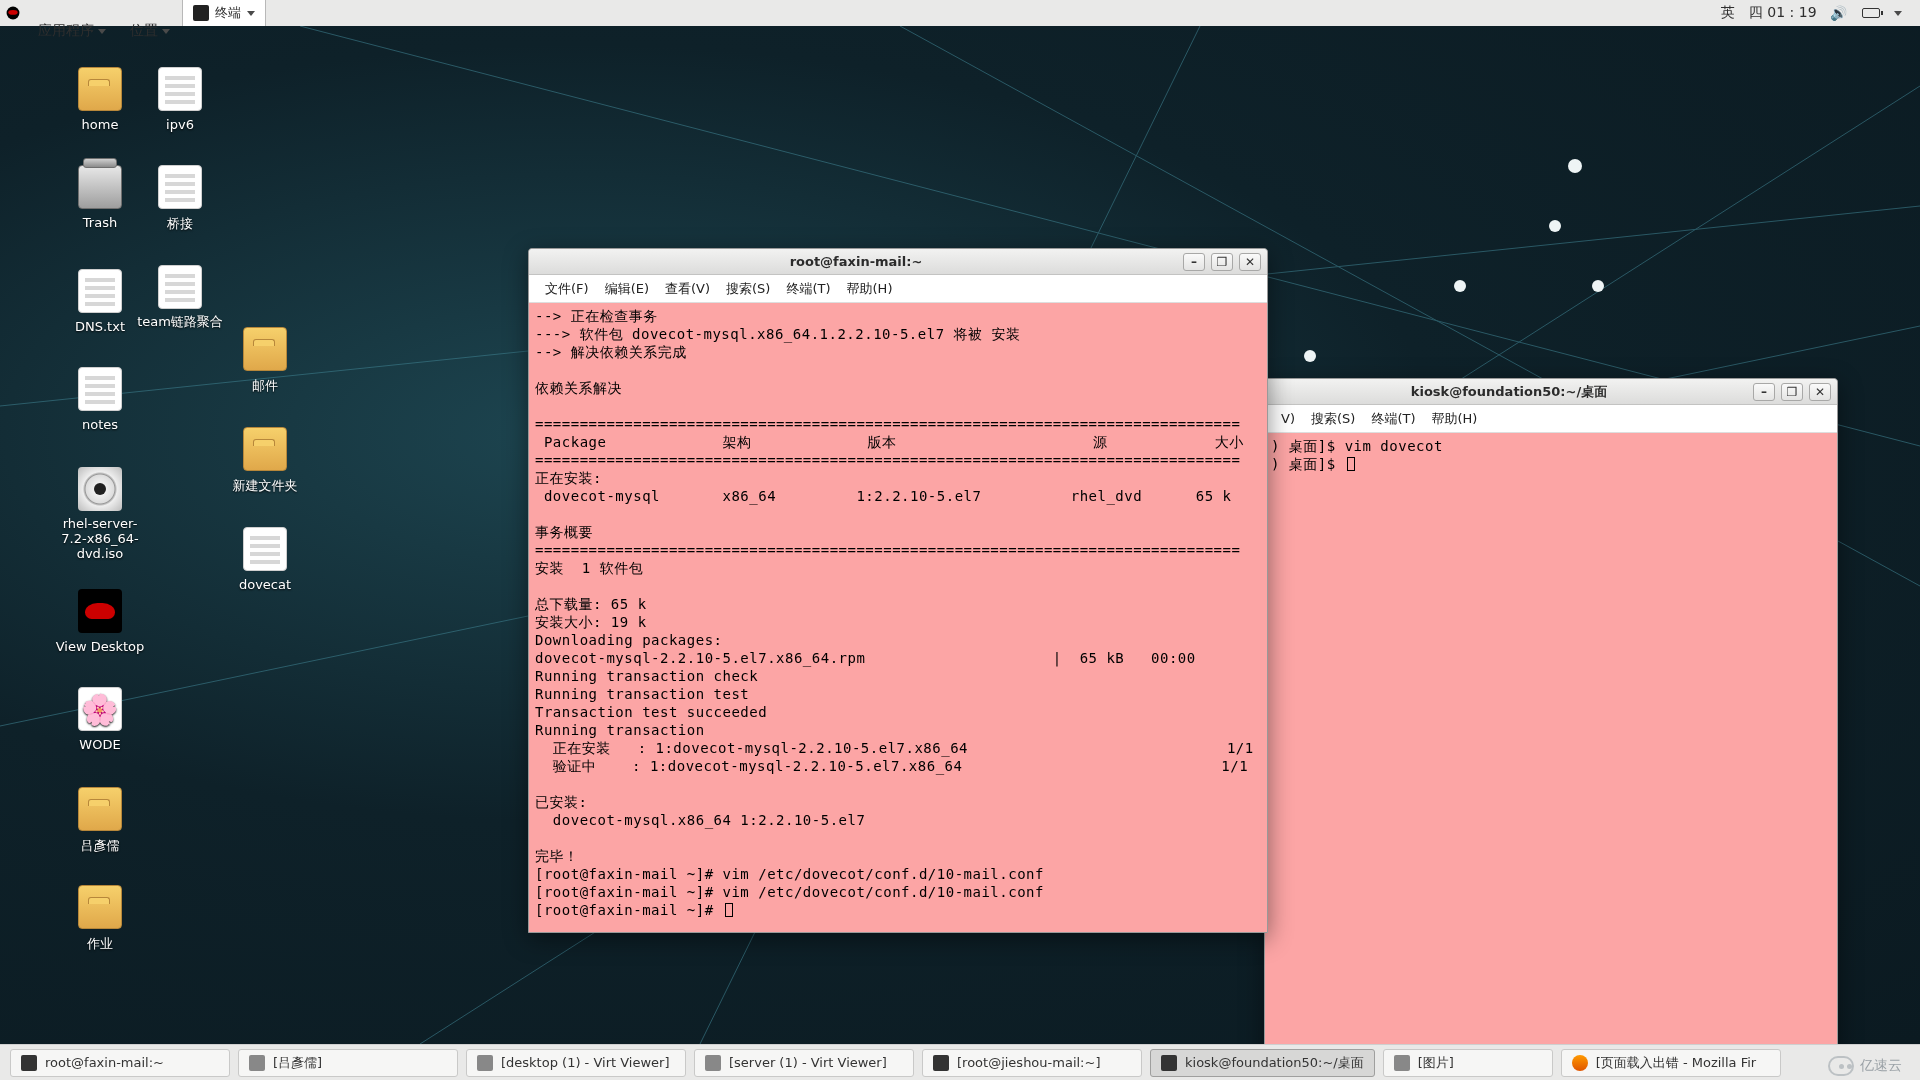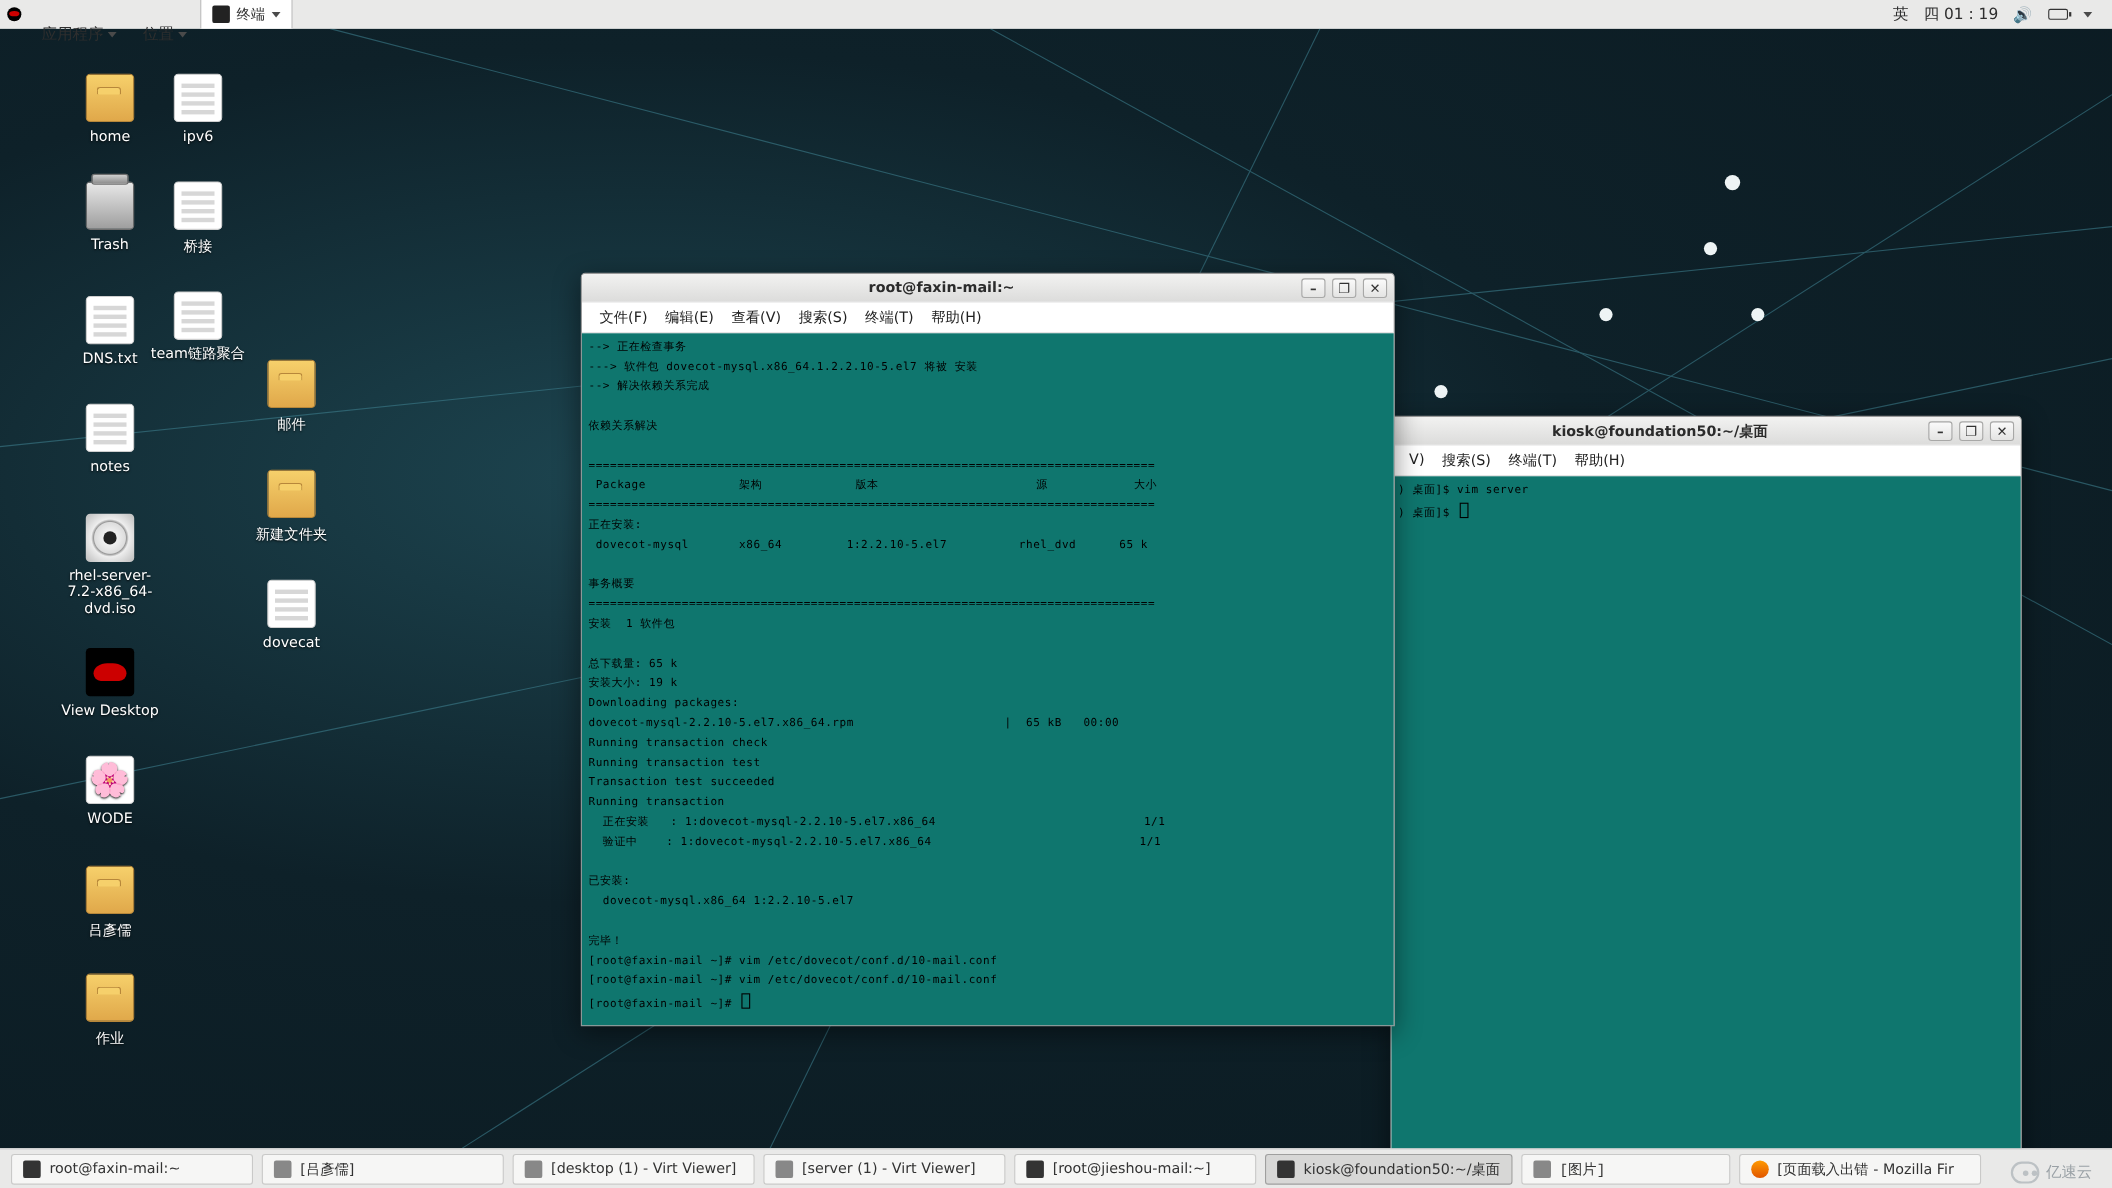--- a/index.html
+++ b/index.html
@@ -56,21 +56,21 @@
     border-top:1px solid #cfcfcf;
   }
   .task-btn {
     height:28px; min-width:220px; margin:0 4px; padding:0 10px;
     background:#f6f6f5; border:1px solid #c9c9c8; border-radius:3px;
     display:flex; align-items:center; gap:8px; font-size:13px; color:#333;
     overflow:hidden; white-space:nowrap;
   }
   .task-btn.active { background:#d7d7d6; border-color:#9f9f9e; }
   .task-btn .ticon { width:16px; height:16px; background:#333; border-radius:2px; display:inline-block;}
-  .task-mini { min-width:80px; width:190px;font-family:Liberation Mono, monospace;}
+  .task-mini { min-width:80px; width:170px;}
   .watermark { position:absolute; right:18px; bottom:4px; z-index:60; font-size:14px; color:#9aa1a6; display:flex; align-items:center; gap:6px;}
   .watermark .bubble{ width:26px;height:20px;border:2px solid #bcc1c4;border-radius:10px;display:flex;align-items:center;justify-content:center;}
   .watermark .bubble span{ width:5px;height:5px;background:#bcc1c4;border-radius:50%; box-shadow:8px 0 0 #bcc1c4;}
 
   
   .window {
     position:absolute; background:#fff; border:1px solid #999; border-radius:4px 4px 0 0;
     box-shadow:0 6px 24px rgba(0,0,0,.45); z-index:20;
     display:flex; flex-direction:column;
   }
@@ -82,22 +82,22 @@
   }
   .titlebar .title { flex:1; text-align:center; padding:0 90px; overflow:hidden; white-space:nowrap; text-overflow:ellipsis;}
   .titlebar .wbtn { width:22px; height:18px; margin-right:6px; border:1px solid #a8a8a7; border-radius:3px;
     background:linear-gradient(#fafafa,#e4e4e3); display:flex; align-items:center; justify-content:center; font-size:12px; cursor:pointer; color:#333;}
   .menubar {
     height:28px; display:flex; align-items:center; gap:8px; padding:0 12px; font-size:13px; color:#222;
     border-bottom:1px solid #dedede;
   }
   .menubar span { padding:2px 4px; cursor:pointer;}
   .term {
-    flex:1; background:#0f766e; color:#000; font-family:"DejaVu Sans Mono","Courier New",monospace;
-    font-size:10px; line-height:18px; padding:4px 6px 6px 6px; white-space:pre; overflow:hidden; letter-spacing:0.5px;
+    flex:1; background:#fca5a5; color:#000; font-family:"DejaVu Sans Mono","Courier New",monospace;
+    font-size:14px; line-height:18px; padding:4px 6px 6px 6px; white-space:pre; overflow:hidden; letter-spacing:0.5px;
   }
   .cursor { display:inline-block; width:8px; height:14px; border:1px solid #000; position:relative; top:2px; margin-left:2px;}
 
   
   .caret { width:0; height:0; border-left:4px solid transparent; border-right:4px solid transparent; border-top:5px solid #4a4a4a; display:inline-block;}
 </style>
 </head>
 <body>
 
 <div class="top-panel">
@@ -229,21 +229,21 @@
     <span class="wbtn">–</span>
     <span class="wbtn">❐</span>
     <span class="wbtn">✕</span>
   </div>
   <div class="menubar">
     <span>V)</span>
     <span>搜索(S)</span>
     <span>终端(T)</span>
     <span>帮助(H)</span>
   </div>
-  <div class="term"><span>) 桌面]$ vim server</span>
+  <div class="term"><span>) 桌面]$ vim dovecot</span>
 <span>) 桌面]$ </span><span class="cursor"></span></div>
 </div>
 
 <div class="window" style="left:528px; top:248px; width:740px; height:685px; z-index:22;">
   <div class="titlebar">
     <span class="title">root@faxin-mail:~</span>
     <span class="wbtn">–</span>
     <span class="wbtn">❐</span>
     <span class="wbtn">✕</span>
   </div>

